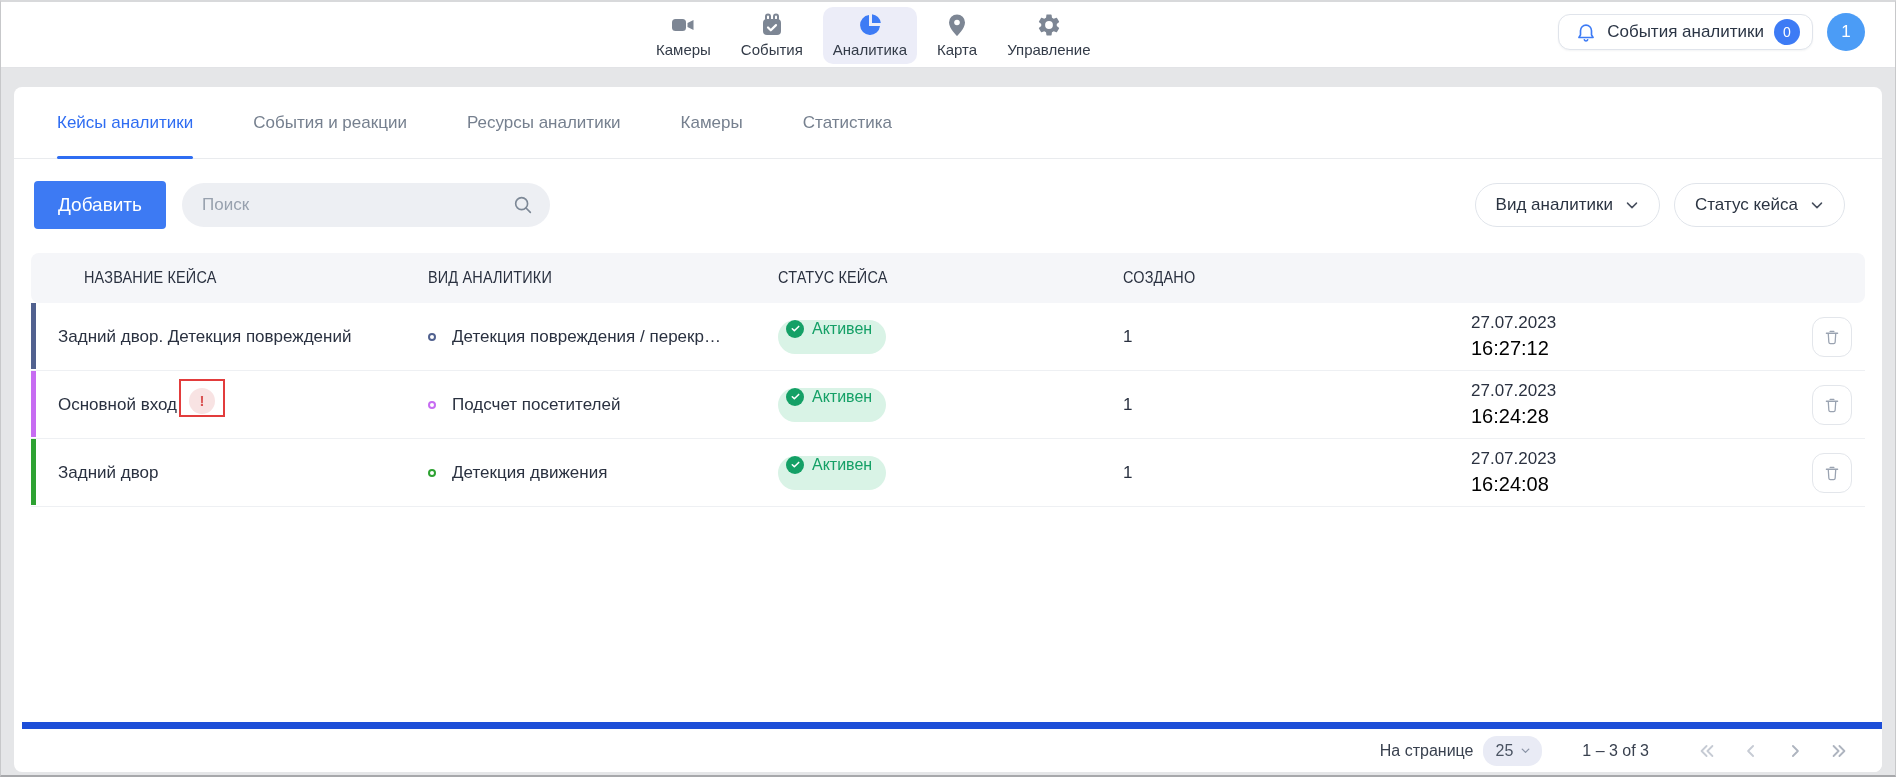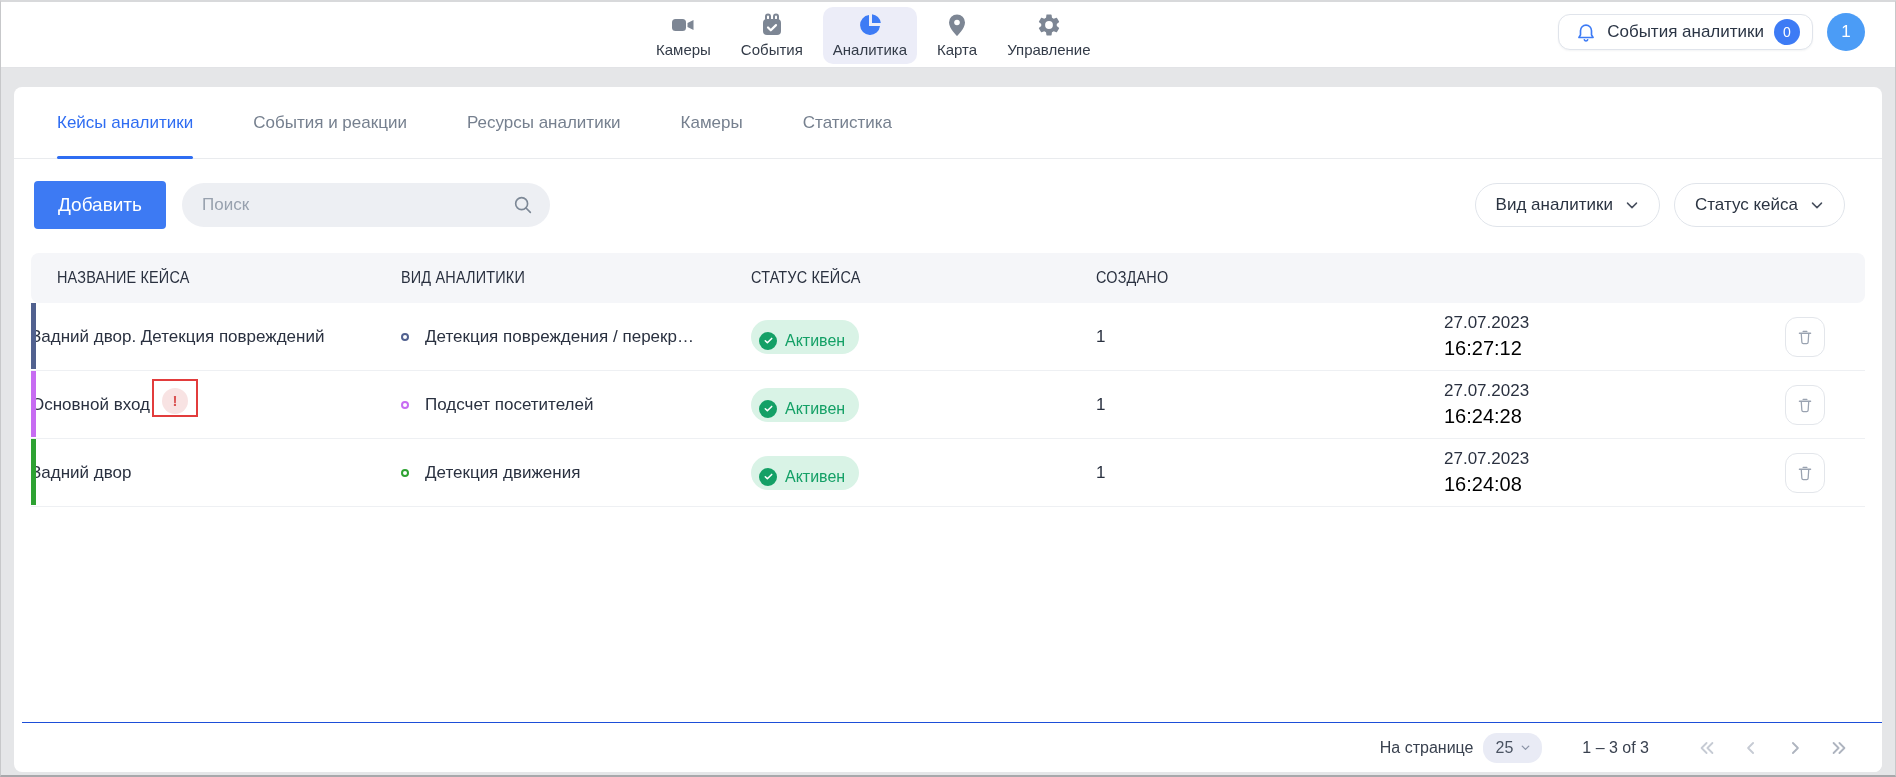--- a/index.html
+++ b/index.html
@@ -46,38 +46,38 @@
   .filter-pill .lbl { font-size:17px; color:#2b3442; white-space:nowrap; }
 
   
   .table { margin:0 17px; }
   .thead, .trow { display:grid; grid-template-columns:370px 350px 345px 348px 1fr 80px; align-items:center; }
   .thead { height:50px; background:#f5f6f9; border-radius:8px; color:#8b93a5; font-size:14px; }
   .thead .cell:first-child, .trow .cell:first-child { padding-left:26px; }
   .th-txt { display:inline-block; transform:scaleX(.85); transform-origin:left center; letter-spacing:.2px; white-space:nowrap; }
   .trow { position:relative; height:68px; border-bottom:1px solid #eef0f3; }
   .accent-bar { position:absolute; left:0; top:0; bottom:1px; width:5px; }
-  .cell { font-size:17px; color:#2a3140; }
+  .cell { font-size:17px; color:#2a3140;margin-left:27px; }
   .cell-name { display:flex; align-items:center; }
   .alert-box { width:46px; height:38px; border:2px solid #e23c3c; display:flex; align-items:center; justify-content:center;
                margin-left:2px; transform:translateY(-7px); }
   .alert-dot { width:26px; height:26px; border-radius:50%; background:#f8e3e3; color:#d95353; font-weight:bold;
                font-size:15px; display:flex; align-items:center; justify-content:center; transform:translateY(3px); }
   .cell-type { display:flex; align-items:center; gap:16px; }
   .type-ring { width:8px; height:8px; border-radius:50%; border:2.5px solid #888; flex:none; }
-  .status-pill { display:inline-flex; align-items:flex-end; gap:8px; height:34px; padding:0 14px 4px 8px;
+  .status-pill { display:inline-flex; align-items:flex-start; gap:8px; height:34px; padding:0 14px 14px 8px;
                  background:#d9f3e6; border-radius:17px; color:#14a066; font-size:16px; }
   .status-dot { width:18px; height:18px; border-radius:50%; background:#14a066; display:flex; align-items:center; justify-content:center; }
   .created .d1 { font-size:17px; color:#2a3140; }
   .created .d2 { font-size:20px; color:#000000; margin-top:4px; }
   .del-btn { width:40px; height:40px; border-radius:12px; border:1px solid #e3e6eb; background:#fff;
              display:flex; align-items:center; justify-content:center; cursor:pointer; }
 
   
-  .footer { position:absolute; left:8px; right:0; bottom:0; height:50px; border-top:1px solid #1d4ed8;
+  .footer { position:absolute; left:8px; right:0; bottom:0; height:50px; border-top:7px solid #1d4ed8;
             display:flex; align-items:center; justify-content:flex-end; padding-right:33px; background:#fff; }
   .pp-label { font-size:16px; color:#39414f; }
   .pp-pill { margin-left:10px; height:30px; display:flex; align-items:center; gap:6px; padding:0 10px 0 12px;
              background:#e9ebf5; border-radius:14px; cursor:pointer; }
   .pp-pill .v { font-size:16px; color:#4a5362; }
   .range { margin-left:40px; font-size:16px; color:#39414f; }
   .pager { margin-left:48px; display:flex; align-items:center; gap:24px; }
   .pg-btn { background:none; border:none; cursor:pointer; display:flex; align-items:center; padding:0; }
 </style>
 </head>

